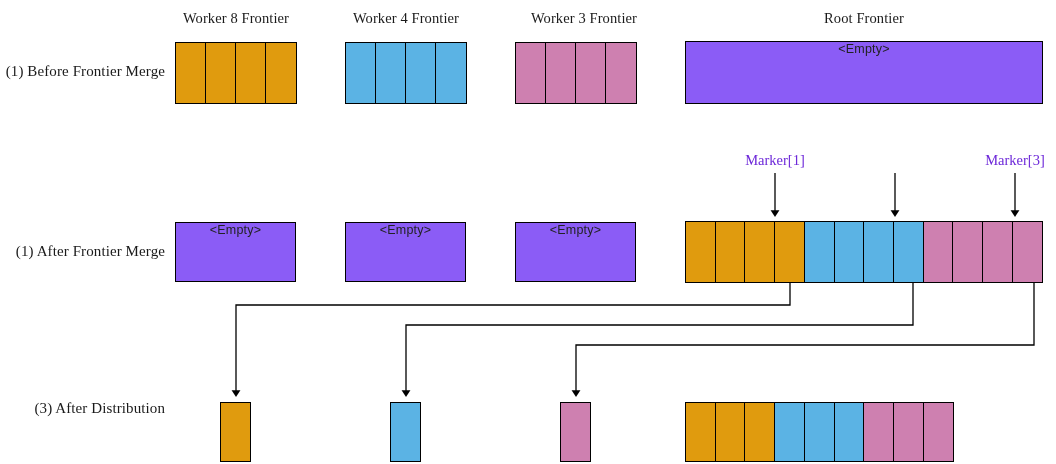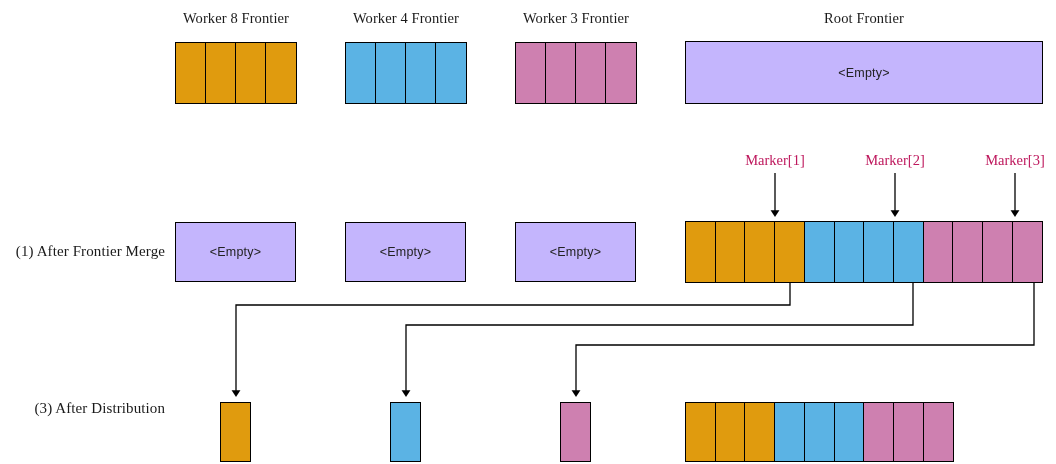--- a/index.html
+++ b/index.html
@@ -4,45 +4,46 @@
 <style>
   html,body{margin:0;padding:0;background:#ffffff;}
   body{width:1056px;height:464px;position:relative;overflow:hidden;
        font-family:"Liberation Serif","DejaVu Serif",serif;color:#000;}
   .stage{position:absolute;left:0;top:0;width:1056px;height:464px;}
 
   .col-label{position:absolute;font-size:14.5px;color:#1a1a1a;
              text-align:center;white-space:nowrap;letter-spacing:.1px;}
   .row-label{position:absolute;font-size:15px;color:#1a1a1a;
              white-space:nowrap;text-align:right;letter-spacing:.1px;}
-  .marker-label{position:absolute;font-size:14.5px;color:#be185d;
+  .marker-label{position:absolute;font-size:14.5px;color:#6d28d9;
                 white-space:nowrap;text-align:center;}
 
   .bar{position:absolute;display:flex;box-sizing:border-box;}
   .cell{box-sizing:border-box;border:1.6px solid #000;margin-left:-1.6px;flex:1 1 auto;}
   .cell:first-child{margin-left:0;}
 
   .emptybox{position:absolute;box-sizing:border-box;border:1.7px solid #000;
-            background:#c4b5fd;display:flex;align-items:center;justify-content:center;}
+            background:#8b5cf6;display:flex;justify-content:center;}
   .emptybox span{font-family:"Liberation Sans","DejaVu Sans",sans-serif;
                  font-size:12.5px;color:#222;letter-spacing:.2px;}
 
   svg.overlay{position:absolute;left:0;top:0;width:1056px;height:464px;
               pointer-events:none;overflow:visible;}
 </style>
 </head>
 <body>
 
 <div class="stage">
 
   <div class="col-label" style="left:175px;top:10px;width:122px;">Worker 8 Frontier</div>
   <div class="col-label" style="left:345px;top:10px;width:122px;">Worker 4 Frontier</div>
-  <div class="col-label" style="left:515px;top:10px;width:122px;">Worker 3 Frontier</div>
+  <div class="col-label" style="left:515px;top:10px;width:122px;text-align:right;">Worker 3 Frontier</div>
   <div class="col-label" style="left:685px;top:10px;width:358px;">Root Frontier</div>
 
+  <div class="row-label" style="left:0px;top:63px;width:165px;">(1) Before Frontier Merge</div>
   <div class="row-label" style="left:0px;top:243px;width:165px;">(1) After Frontier Merge</div>
   <div class="row-label" style="left:0px;top:400px;width:165px;">(3) After Distribution</div>
 
   <div class="bar" style="left:175px;top:42px;width:122px;height:62px;">
     <div class="cell" style="background:#E09B0E;"></div>
     <div class="cell" style="background:#E09B0E;"></div>
     <div class="cell" style="background:#E09B0E;"></div>
     <div class="cell" style="background:#E09B0E;"></div>
   </div>
 
@@ -58,21 +59,20 @@
     <div class="cell" style="background:#CE80B0;"></div>
     <div class="cell" style="background:#CE80B0;"></div>
     <div class="cell" style="background:#CE80B0;"></div>
   </div>
 
   <div class="emptybox" style="left:685px;top:41px;width:358px;height:63px;">
     <span>&lt;Empty&gt;</span>
   </div>
 
   <div class="marker-label" style="left:715px;top:152px;width:120px;">Marker[1]</div>
-  <div class="marker-label" style="left:835px;top:152px;width:120px;">Marker[2]</div>
   <div class="marker-label" style="left:955px;top:152px;width:120px;">Marker[3]</div>
 
   <div class="emptybox" style="left:175px;top:222px;width:121px;height:60px;">
     <span>&lt;Empty&gt;</span>
   </div>
   <div class="emptybox" style="left:345px;top:222px;width:121px;height:60px;">
     <span>&lt;Empty&gt;</span>
   </div>
   <div class="emptybox" style="left:515px;top:222px;width:121px;height:60px;">
     <span>&lt;Empty&gt;</span>

